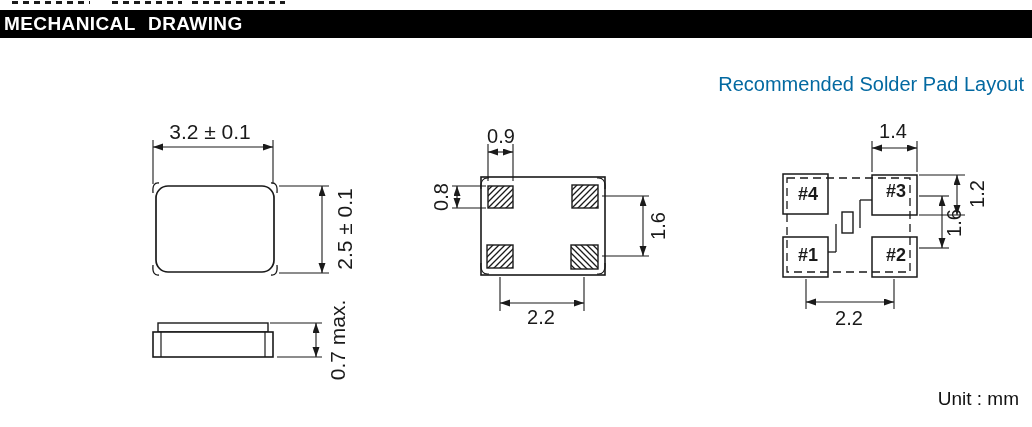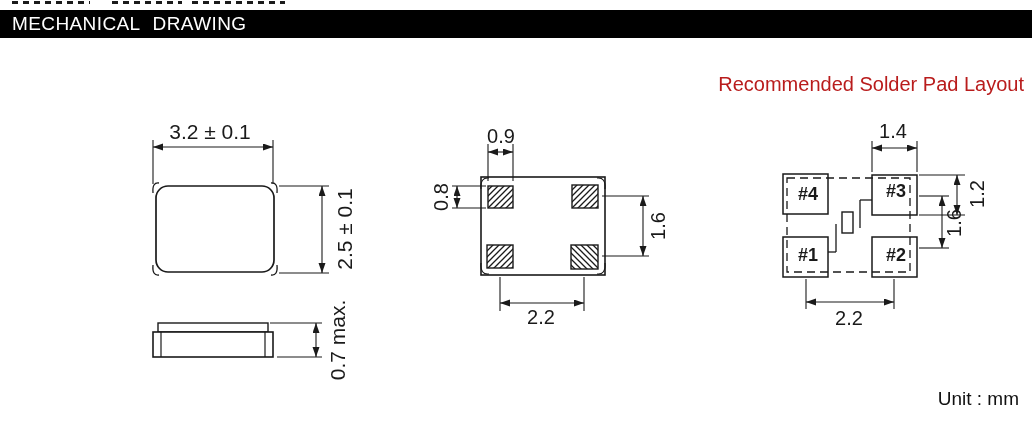--- a/index.html
+++ b/index.html
@@ -8,25 +8,25 @@
     font-family:"Liberation Sans","DejaVu Sans",sans-serif;color:#1a1a1a;
     overflow:hidden;
   }
   .remnant{position:absolute;height:3px;top:1px;
     background:repeating-linear-gradient(90deg,#1b1b1b 0 6px,transparent 6px 11px);}
   .titlebar{
     position:absolute;left:0;top:10px;width:1032px;height:28px;background:#000000;
     display:flex;align-items:center;
   }
   .titlebar span{
-    color:#ffffff;font-size:19px;font-weight:normal;letter-spacing:.4px;
-    word-spacing:7px;padding-left:12px;white-space:pre;text-align:right;
+    color:#ffffff;font-size:19px;font-weight:bold;letter-spacing:.4px;
+    word-spacing:7px;padding-left:4px;white-space:pre;text-align:right;
   }
   .subtitle{
-    position:absolute;top:73px;right:8px;font-size:20px;color:#b91c1c;
+    position:absolute;top:73px;right:8px;font-size:20px;color:#0369a1;
   }
   .unitnote{
     position:absolute;top:388px;right:13px;font-size:19px;color:#111;text-align:center;
   }
   svg{position:absolute;left:0;top:0;}
   svg text{font-family:"Liberation Sans","DejaVu Sans",sans-serif;fill:#1a1a1a;}
   .dimL{font-size:21px;}
   .dimM{font-size:20px;}
   .padlbl{font-size:18px;font-weight:600;}
 </style>

